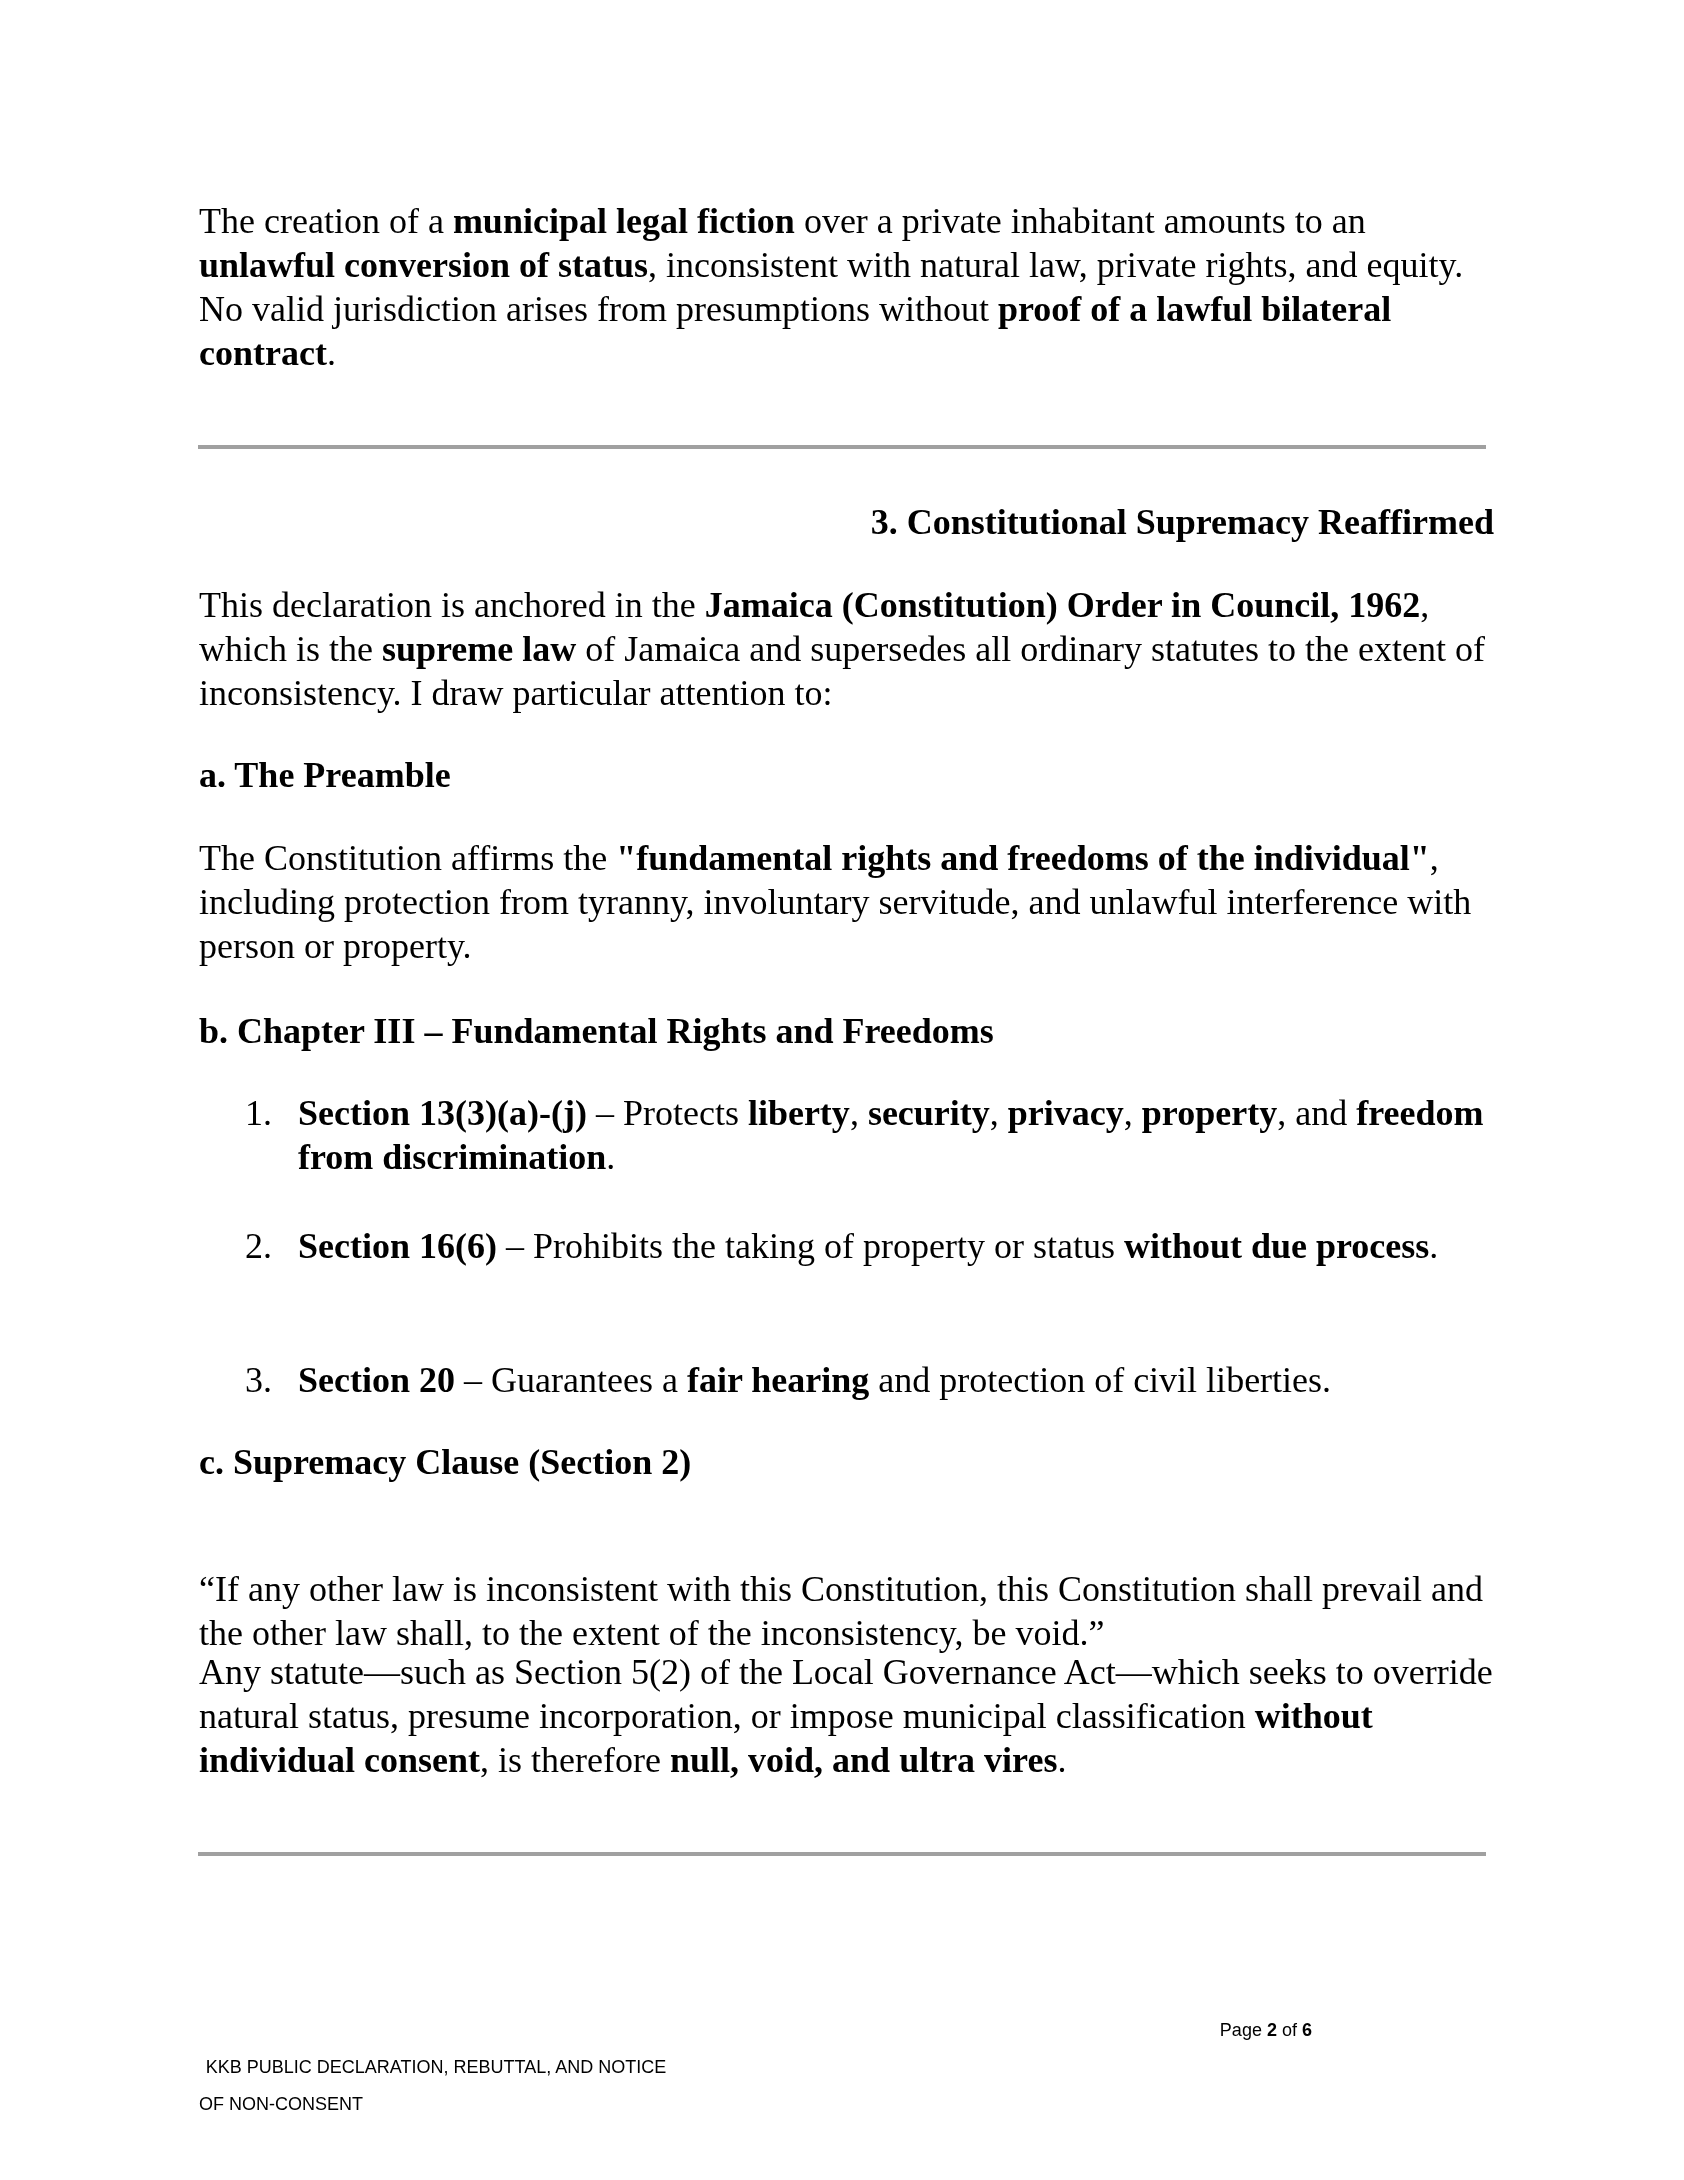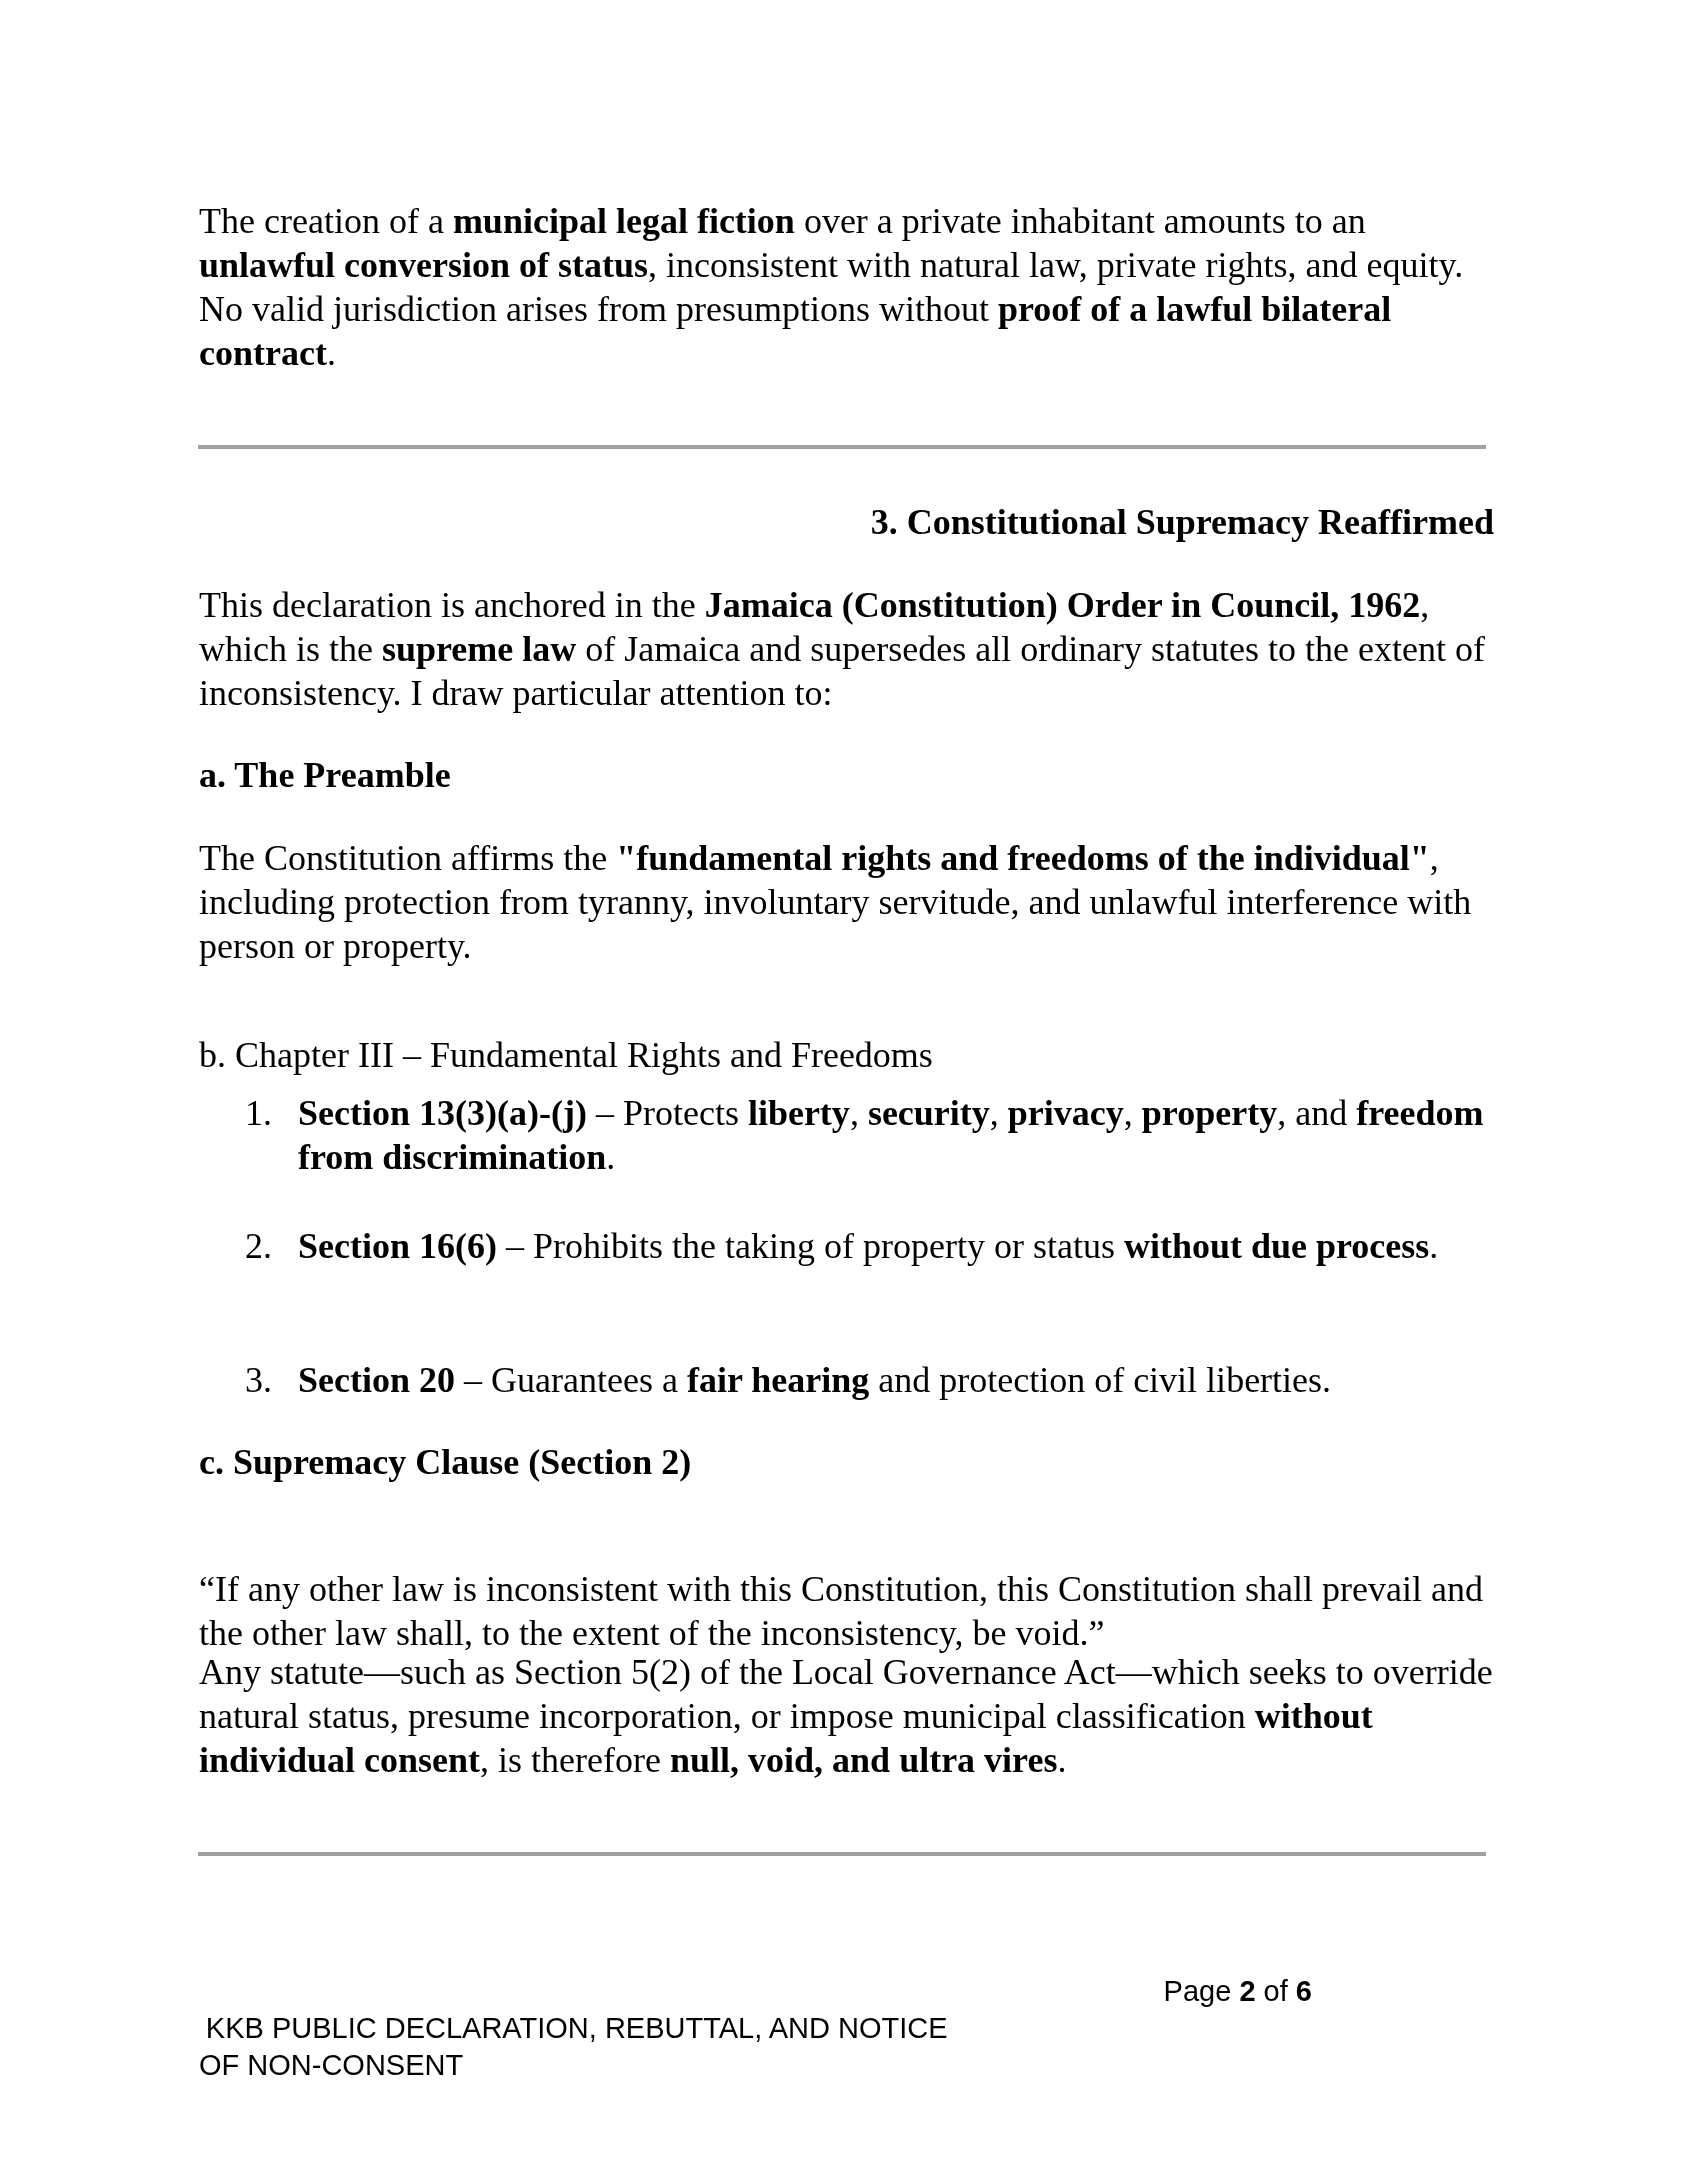--- a/index.html
+++ b/index.html
@@ -5,40 +5,40 @@
   html, body { margin: 0; padding: 0; background: #ffffff; }
   body { width: 1685px; height: 2181px; position: relative; overflow: hidden; }
   .page { position: absolute; left: 0; top: 0; width: 1507px; height: 2181px; background: #ffffff; }
   .serif { font-family: "Liberation Serif", "DejaVu Serif", serif; color: #000; font-size: 36px; line-height: 44px; }
   .blk { position: absolute; left: 199px; width: 1295px; margin: 0; }
   b { font-weight: bold; }
   .rule { position: absolute; left: 198px; width: 1288px; height: 4.3px; background: #a0a0a0; }
   .list-item { position: absolute; left: 199px; width: 1295px; }
   .list-item .num { position: absolute; left: 46px; top: 0; }
   .list-item .txt { position: absolute; left: 99px; width: 1193px; }
-  .footer { font-family: "Liberation Sans", "DejaVu Sans", sans-serif; color: #000; font-size: 29px; line-height: 37px; position: absolute; }
+  .footer { font-family: "Liberation Sans", "DejaVu Sans", sans-serif; color: #000; font-size: 18px; line-height: 37px; position: absolute; margin-top: 39px; }
 </style>
 </head>
 <body>
 
 <div class="page">
 
   <p class="blk serif" style="top:199px;"><span>The creation of a </span><b>municipal legal fiction</b><span> over a private inhabitant amounts to an </span><b>unlawful conversion of status</b><span>, inconsistent with natural law, private rights, and equity. No valid jurisdiction arises from presumptions without </span><b>proof of a lawful bilateral contract</b><span>.</span></p>
 
   <div class="rule" style="top:445px;"></div>
 
   <h2 class="blk serif" style="top:500px; font-weight:bold;text-align:right;">3. Constitutional Supremacy Reaffirmed</h2>
 
   <p class="blk serif" style="top:583px;"><span>This declaration is anchored in the </span><b>Jamaica (Constitution) Order in Council, 1962</b><span>, which is the </span><b>supreme law</b><span> of Jamaica and supersedes all ordinary statutes to the extent of inconsistency. I draw particular attention to:</span></p>
 
   <h3 class="blk serif" style="top:753px; font-weight:bold;">a. The Preamble</h3>
 
   <p class="blk serif" style="top:836px;"><span>The Constitution affirms the </span><b>"fundamental rights and freedoms of the individual"</b><span>, including protection from tyranny, involuntary servitude, and unlawful interference with person or property.</span></p>
 
-  <h3 class="blk serif" style="top:1009px; font-weight:normal;margin-top:24px;">b. Chapter III – Fundamental Rights and Freedoms</h3>
+  <h3 class="blk serif" style="top:1009px; font-weight:bold;">b. Chapter III – Fundamental Rights and Freedoms</h3>
 
   <div class="list-item serif" style="top:1091px;">
     <span class="num">1.</span>
     <span class="txt"><b>Section 13(3)(a)-(j)</b><span> – Protects </span><b>liberty</b><span>, </span><b>security</b><span>, </span><b>privacy</b><span>, </span><b>property</b><span>, and </span><b>freedom from discrimination</b><span>.</span></span>
   </div>
   <div class="list-item serif" style="top:1224px;">
     <span class="num">2.</span>
     <span class="txt"><b>Section 16(6)</b><span> – Prohibits the taking of property or status </span><b>without due process</b><span>.</span></span>
   </div>
   <div class="list-item serif" style="top:1358px;">

